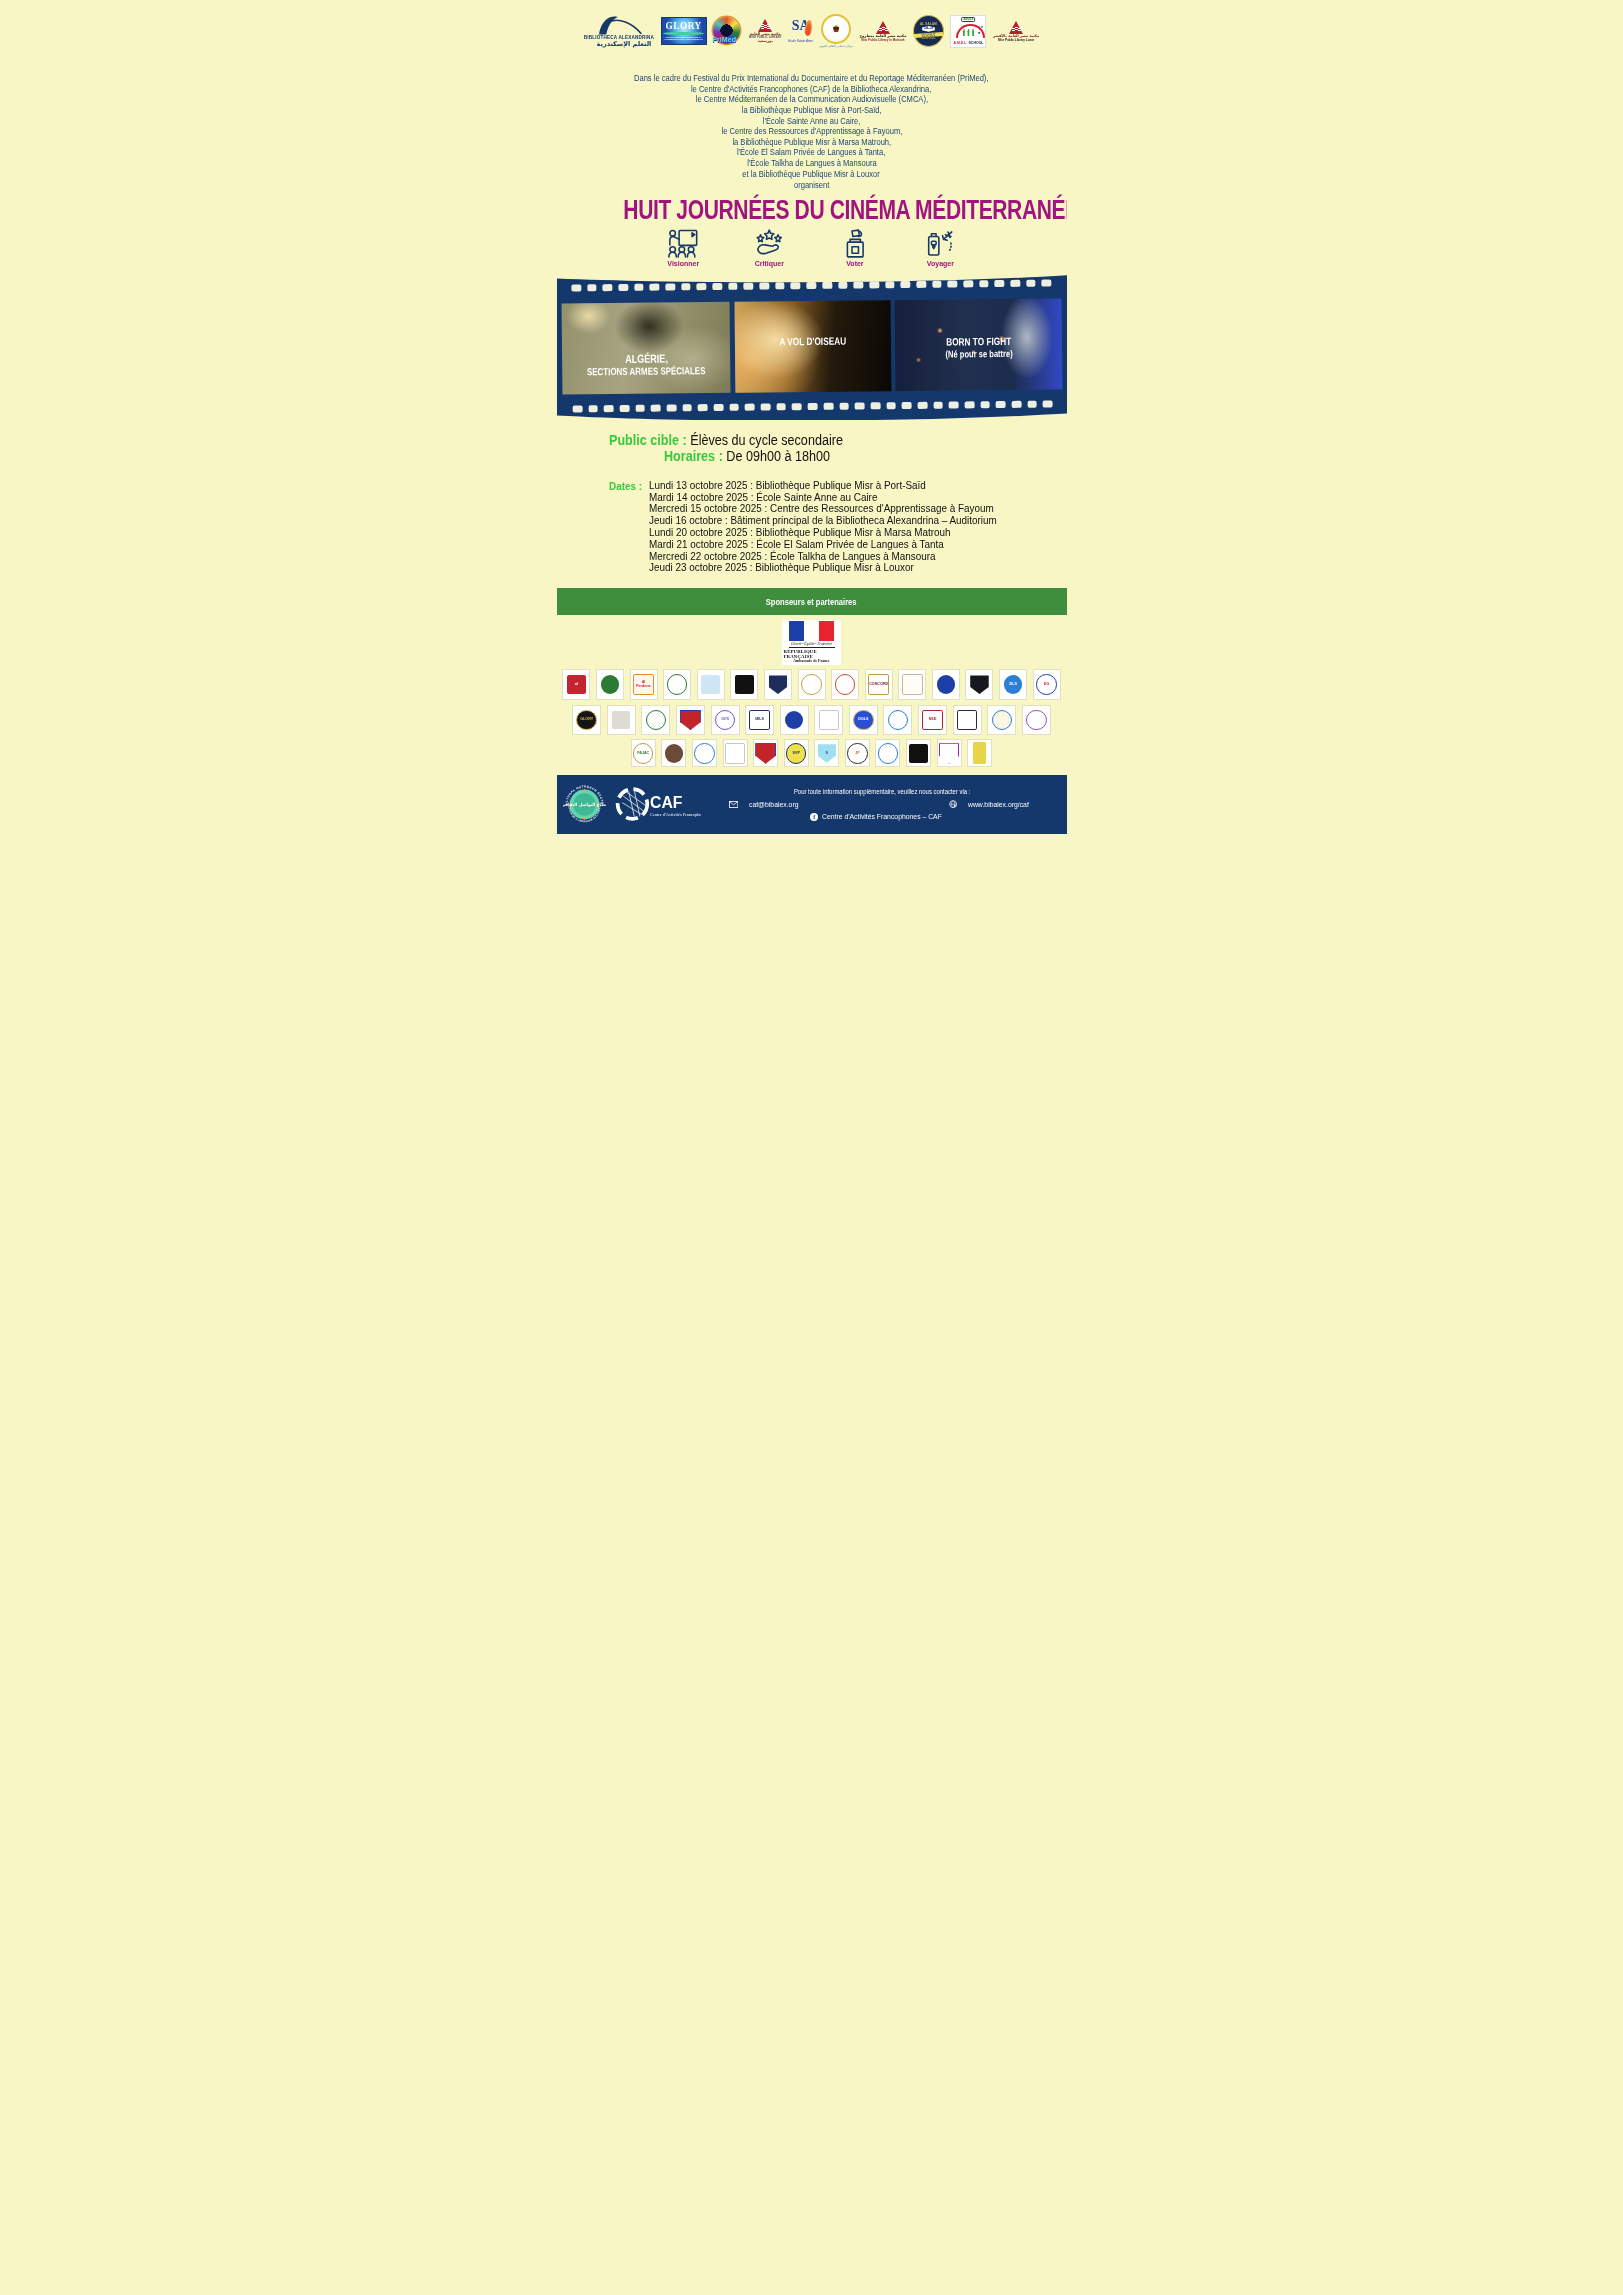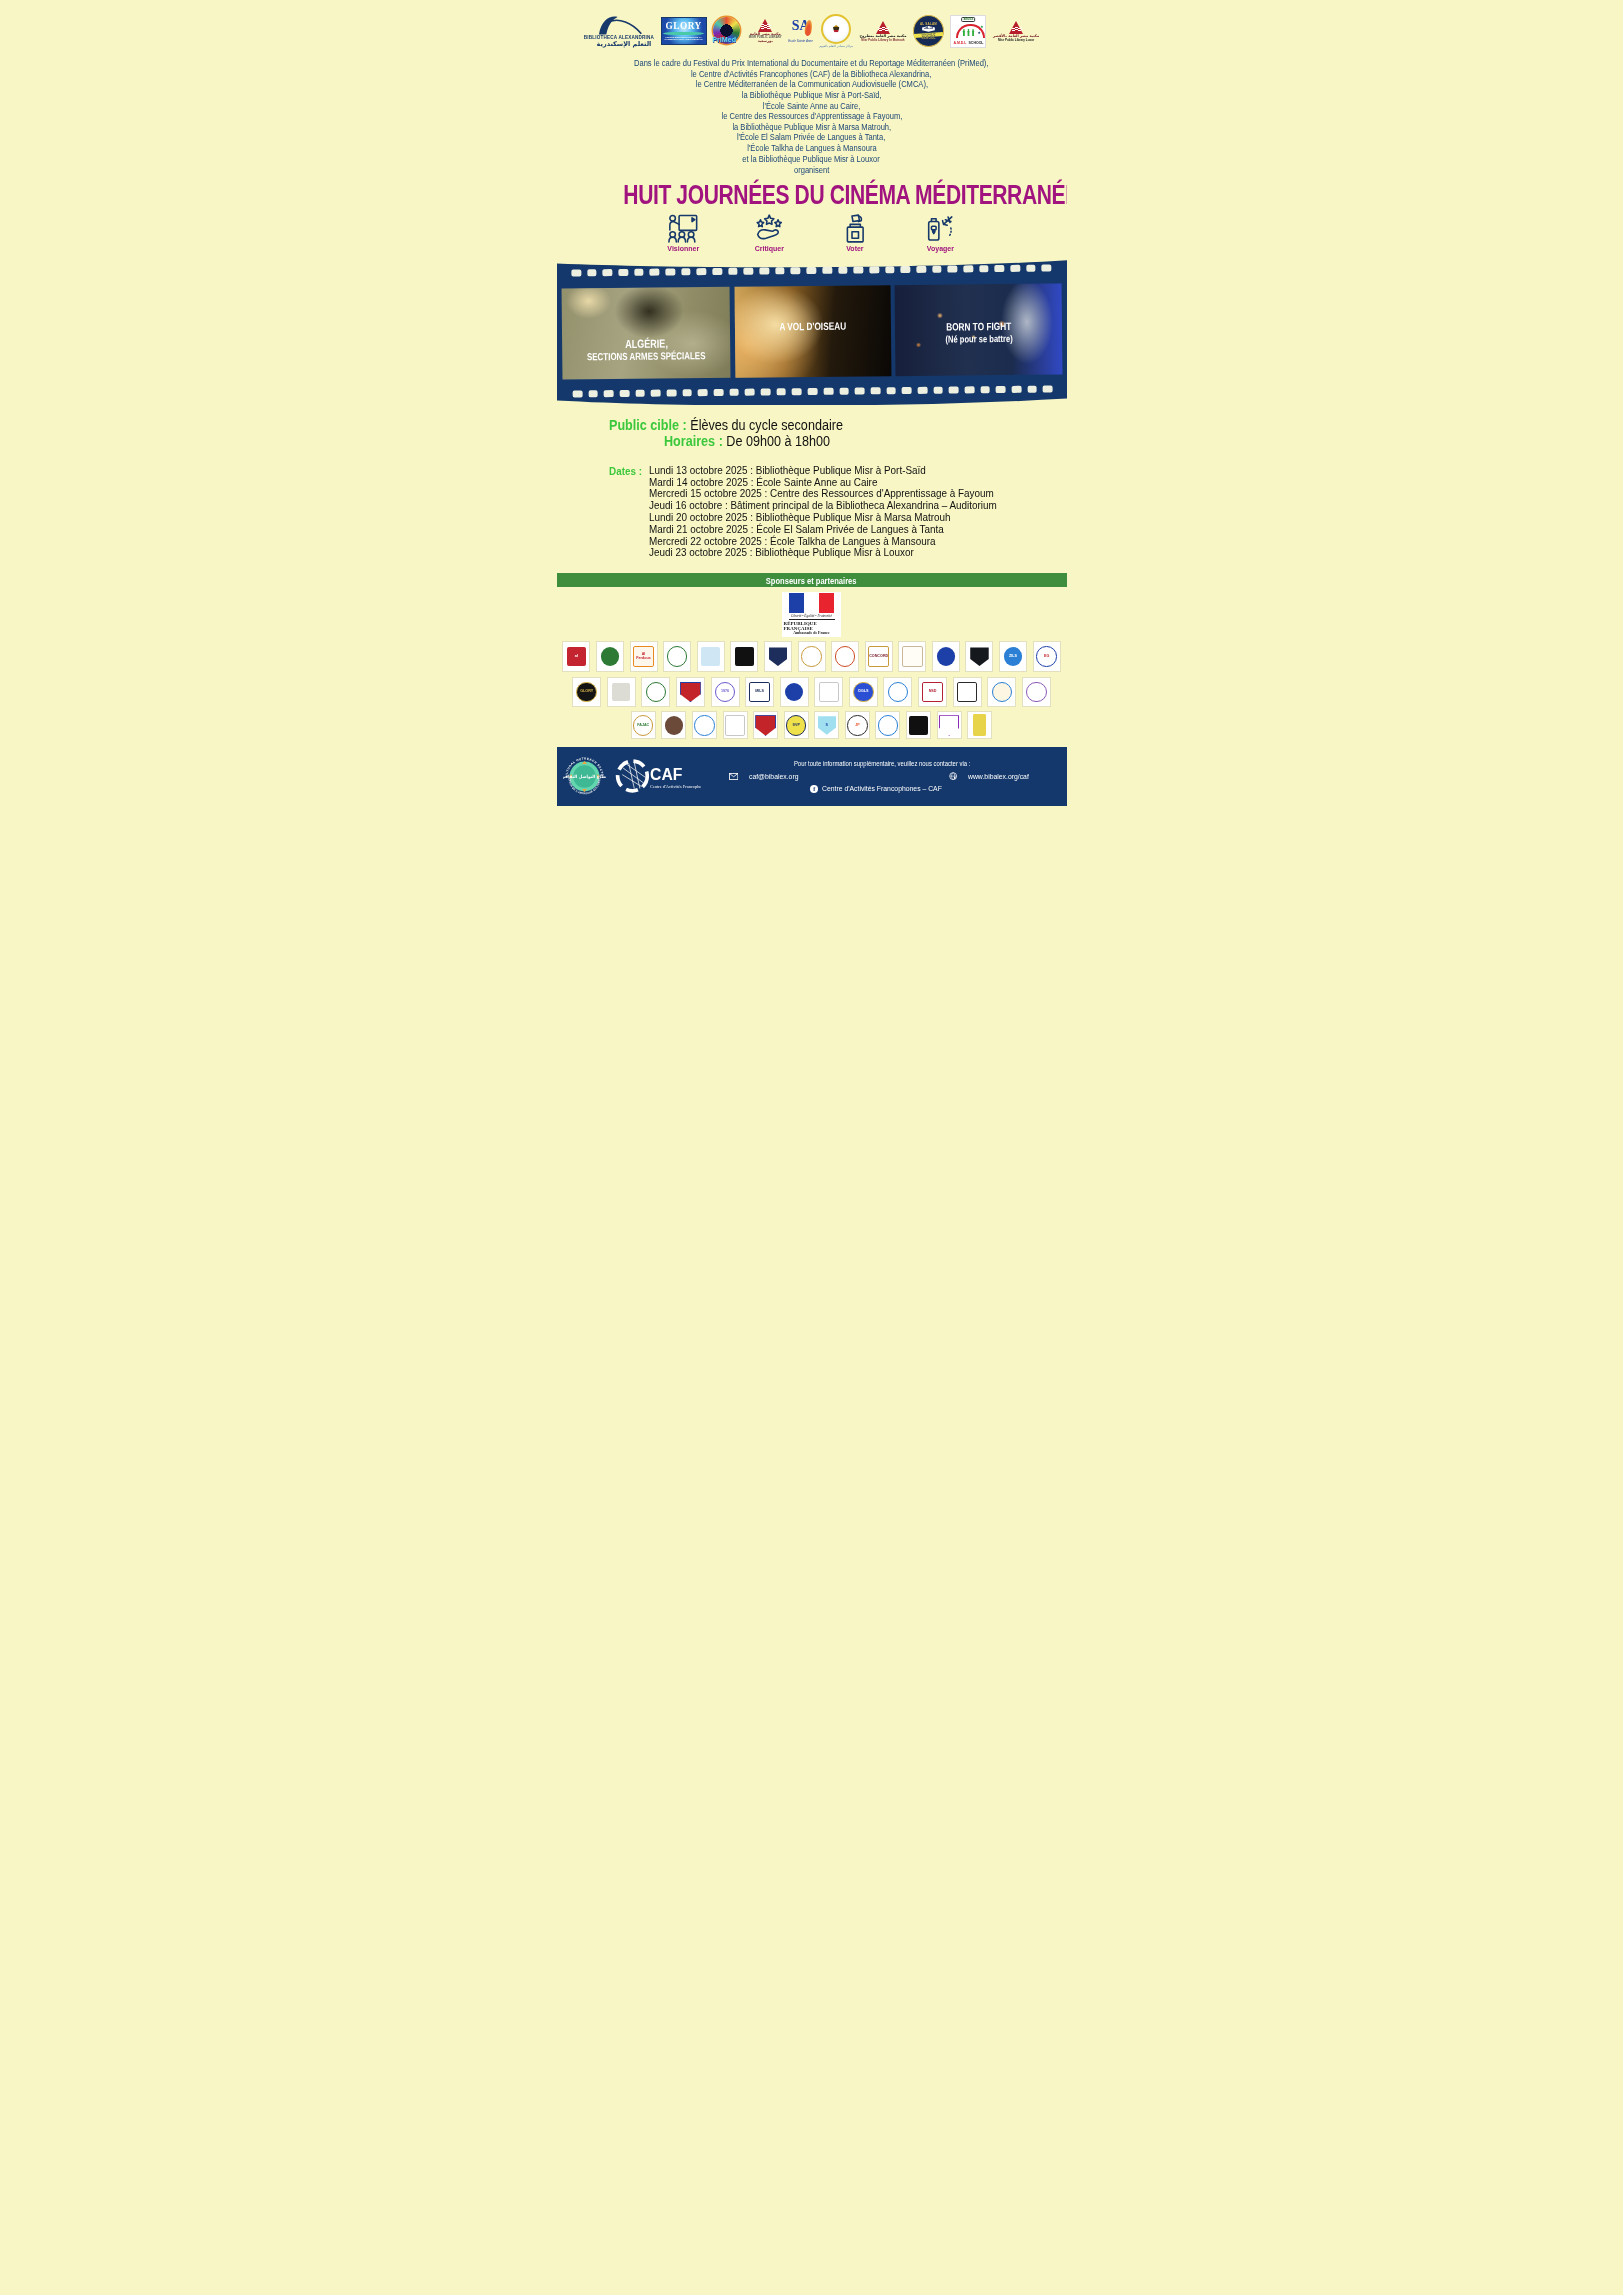--- a/index.html
+++ b/index.html
@@ -54,21 +54,21 @@
   .amdl-badge{position:absolute;top:1.4px;left:50%;transform:translateX(-50%);border:0.5px solid #333;border-radius:1.4px;font-size:2.8px;font-weight:bold;color:#2C7A33;padding:0 0.9px;background:#fff;}
   .amdl-arch{position:absolute;top:8.3px;left:4.6px;width:25px;height:12px;border:2.3px solid #D8222F;border-bottom:none;border-radius:25px 25px 0 0;}
   .amdl-people{position:absolute;top:13px;left:50%;transform:translateX(-50%);display:flex;gap:1.4px;}
   .amdl-people i{width:3.2px;height:7.4px;background:#2fae39;clip-path:polygon(50% 0,72% 12%,72% 30%,100% 45%,78% 48%,78% 100%,22% 100%,22% 48%,0 45%,28% 30%,28% 12%);}
   .amdl-cap b{color:#D8222F;font-size:3.5px;}
   .amdl-cap span{color:#222;font-size:3.5px;font-weight:bold;}
   .star{position:absolute;color:#1a9c3e;font-size:3.7px;}
   .lux-en{font-size:3px;font-weight:bold;color:#222;}
 
   
-  .intro{text-align:center;margin-top:0;}
+  .intro{text-align:center;margin-top:15px;}
   .intro-line{font-size:9.7px;line-height:10.6px;color:#1D4677;font-weight:500;}
   .organisent{margin-top:0.9px;}
   .title{
     text-align:center;margin:6.5px 0 2.8px 0;color:#A1137F;font-weight:bold;
     font-size:27px;line-height:1;letter-spacing:-0.5px;white-space:nowrap;
   }
 
   
   .acts{display:flex;justify-content:center;gap:55px;margin:4.6px 0 6.5px 0;}
   .act{display:flex;flex-direction:column;align-items:center;gap:1.9px;}
@@ -113,21 +113,21 @@
   .lab{color:#3CC83C;font-weight:bold;}
   .info-row{font-size:14px;}
   .info-row .pair{display:inline-block;}
   .info-row .pair+.pair{margin-left:55px;}
   .dates{margin-top:15.7px;display:flex;align-items:flex-start;font-size:11px;}
   .dates-label{flex:0 0 auto;}
   .dates-list{list-style:none;margin:0;padding:0 0 0 3.7px;}
   .dates-list li{line-height:11.8px;}
 
   
-  .sponsor-bar{margin-top:14px;background:#3E8E3E;color:#fff;text-align:center;height:14px;display:flex;align-items:center;justify-content:center;}
+  .sponsor-bar{margin-top:14px;background:#3E8E3E;color:#fff;text-align:center;height:27px;display:flex;align-items:center;justify-content:center;}
   .sponsor-bar .t{font-size:9.7px;font-weight:bold;}
   .france{display:flex;flex-direction:column;align-items:center;margin:4.6px auto 1.9px auto;width:56px;background:#fff;padding:1.4px 1.4px 1.9px 1.4px;}
   .flag{width:46px;height:19.4px;display:flex;position:relative;}
   .flag i{flex:1;}
   .flag .b{background:#1D3FA8;}.flag .w{background:#fff;}.flag .r{background:#E8252F;}
   .marianne{position:absolute;left:15.7px;top:0.9px;width:15.7px;height:18.5px;background:#fff;
      clip-path:polygon(45% 0,62% 8%,58% 22%,70% 30%,62% 48%,74% 60%,60% 72%,66% 100%,30% 100%,38% 70%,22% 58%,36% 44%,24% 30%,40% 20%,34% 8%);}
   .fr-motto{font-family:"Liberation Serif",serif;font-style:italic;font-size:3.5px;color:#222;margin-top:1.4px;border-bottom:0.5px solid #222;padding-bottom:0.9px;width:46px;text-align:center;}
   .fr-rep{font-family:"Liberation Serif",serif;font-size:4.9px;font-weight:bold;color:#111;margin-top:0.9px;letter-spacing:0.1px;}
   .fr-amb{font-family:"Liberation Serif",serif;font-size:3.9px;font-weight:bold;color:#111;}

